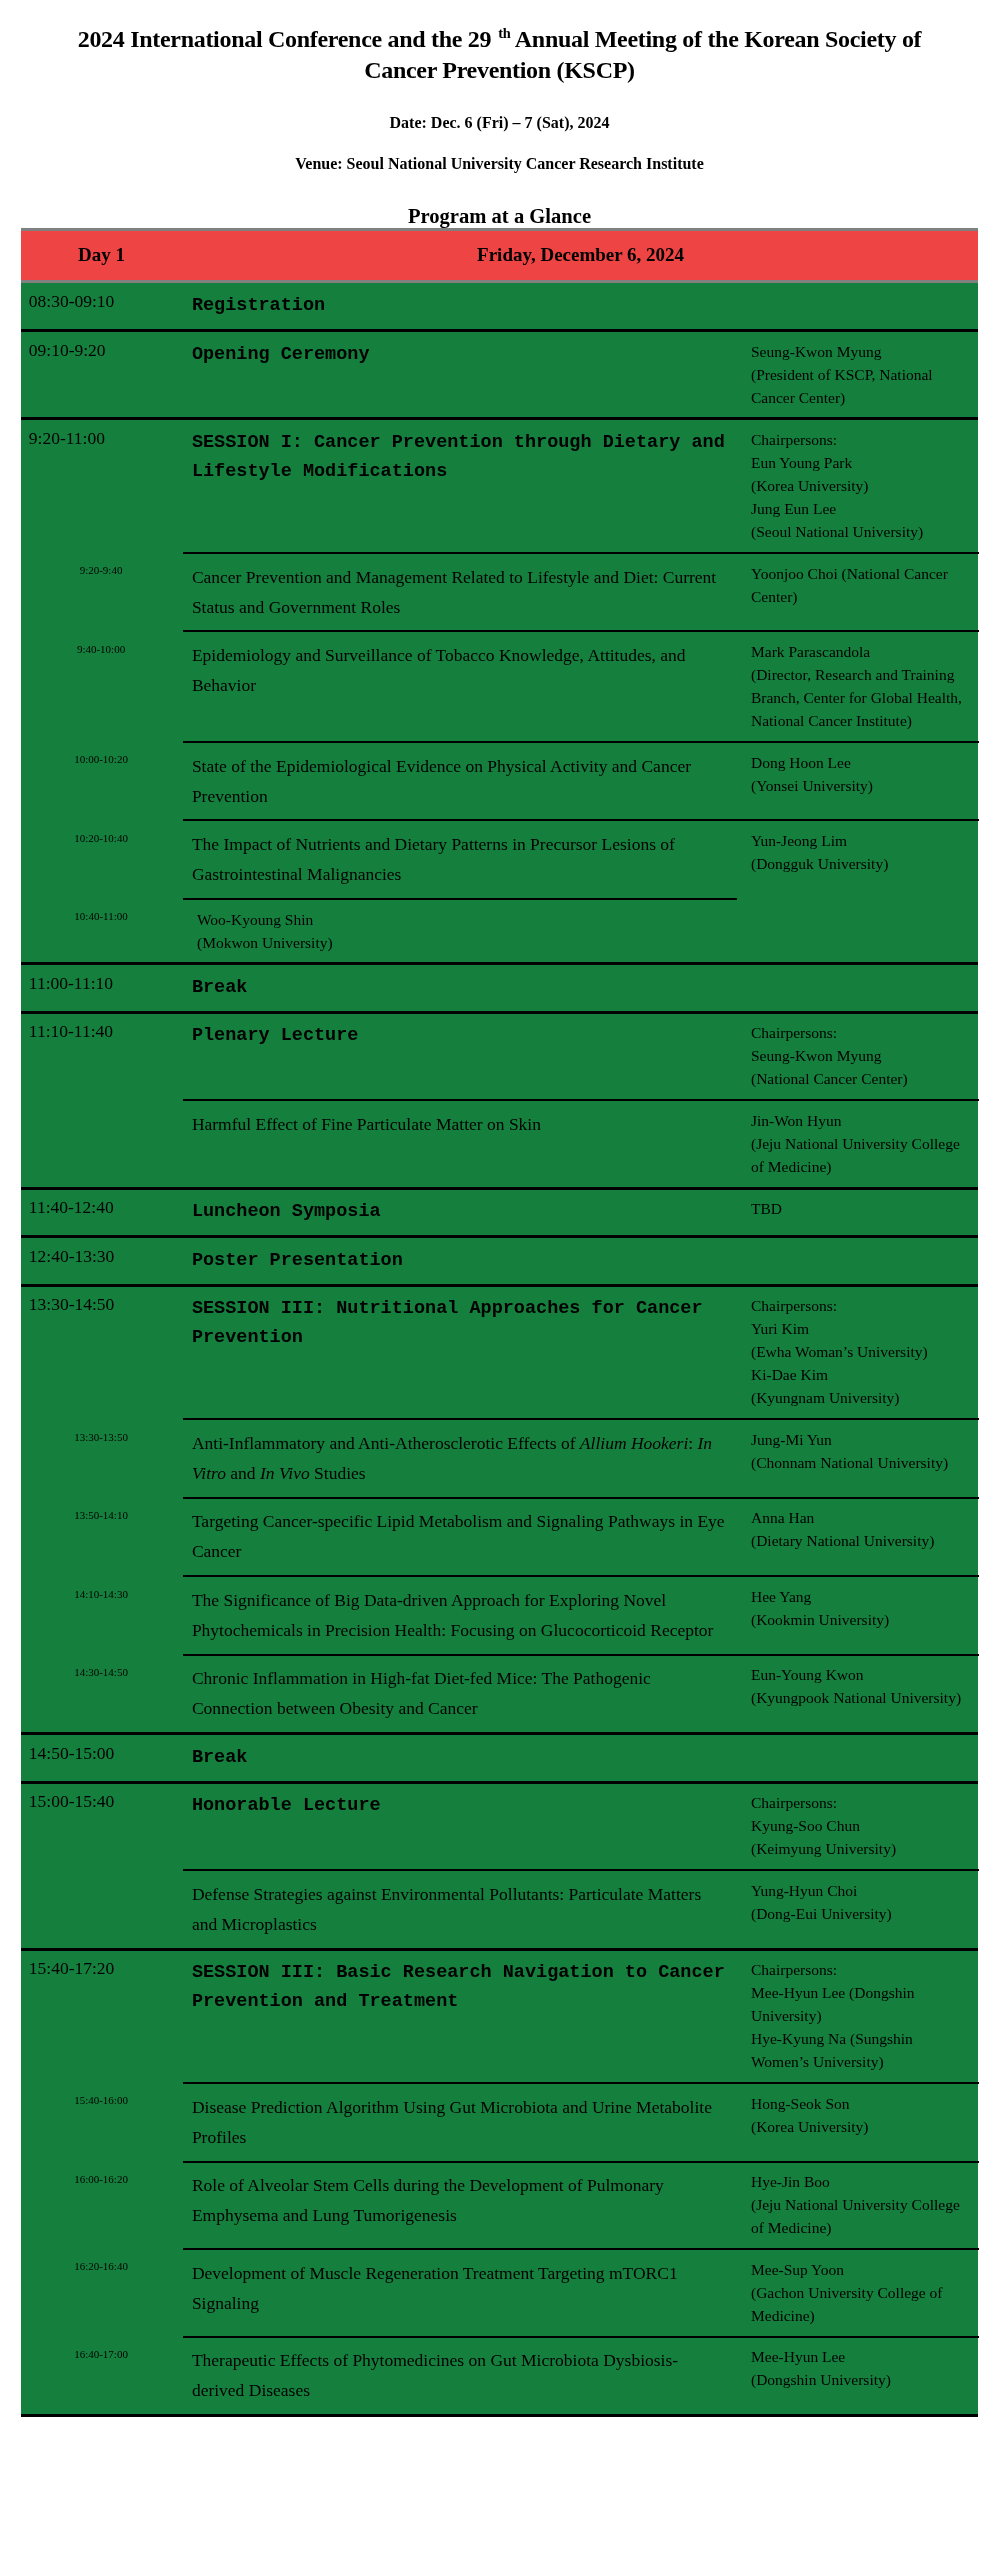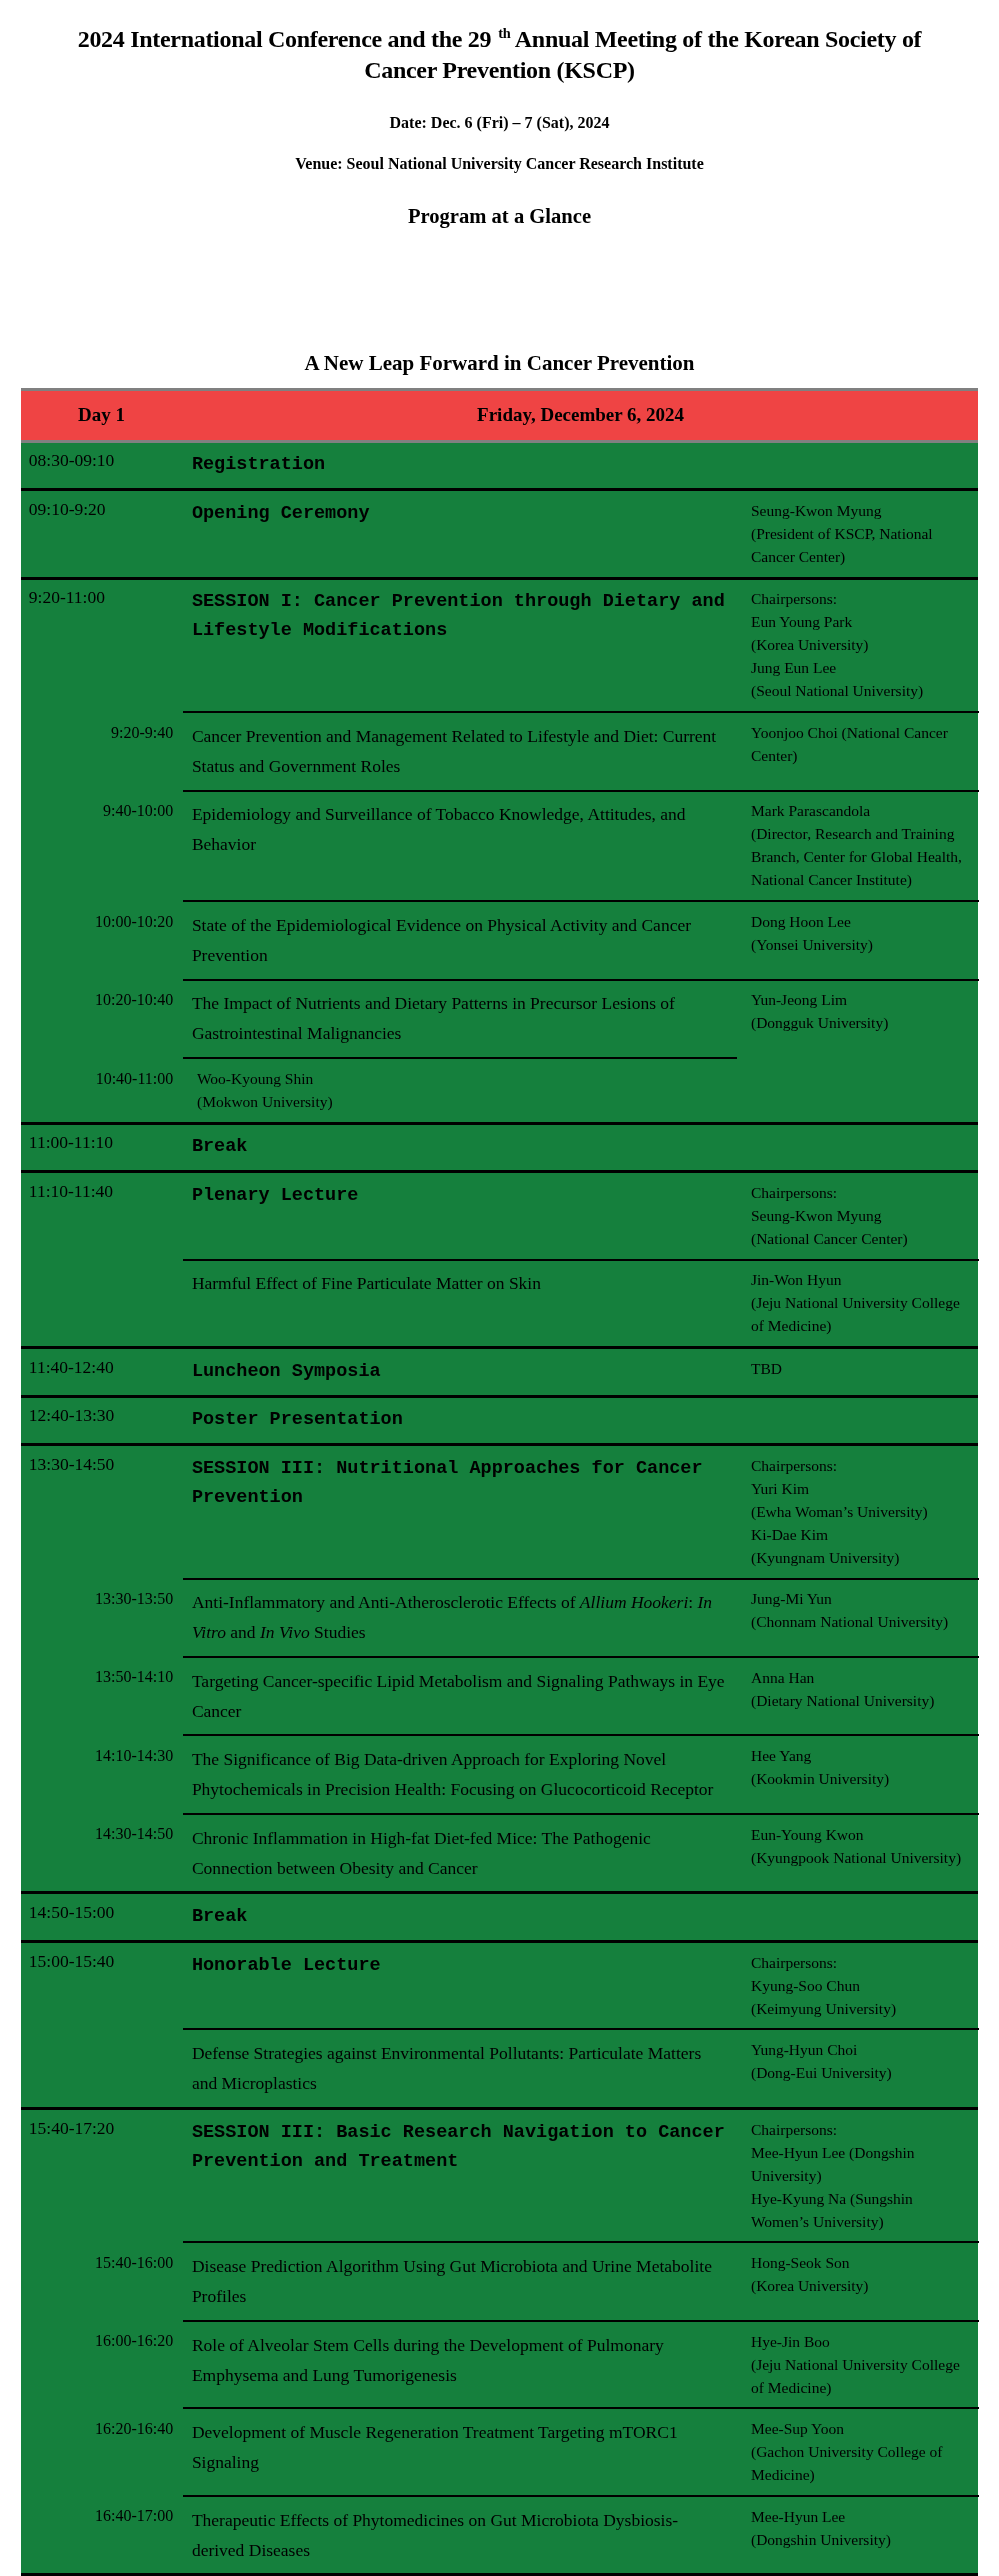--- a/index.html
+++ b/index.html
@@ -36,37 +36,36 @@
   .dh-cell { font-size: 19px; font-weight: bold; padding: 13px 5.2px 14px 5.2px; }
   .daycell  { text-align: center; }
   .datecell { text-align: center; }
 
   .row { display: grid; grid-template-columns: 162px 554px 242px; background: #15803d; }
   .row.sep-full { border-top: 3.6px solid #000; }
   .row.sep-part > .title, .row.sep-part > .spk { border-top: 2.6px solid #000; }
 
   .c { padding: 7.7px 10.3px 8.8px 10.3px; }
   .c.time { font-size: 17.5px; padding-left: 8.2px; white-space: nowrap; }
-  .row.sub .time { font-size: 16px; text-align: right; padding-right: 9.3px; padding-top: 12.4px; }
+  .row.sub .time { font-size: 11px; text-align: center; padding-right: 9.3px; padding-top: 12.4px; }
   .c.title { font-size: 17.5px; line-height: 30px; white-space: pre-line; padding-left: 9.3px; }
   .row.bold .title { font-weight: bold; font-size: 18.5px; line-height: 29px; font-family: Liberation Mono, monospace; }
   .c.spk {
     font-size: 15.5px; line-height: 23px; white-space: pre-line;
     padding-left: 14.4px; padding-right: 4.1px;
   }
 </style>
 </head>
 <body>
 
 <div class="page">
   <h1 class="doc-title">2024 International Conference and the 29<sup>th</sup> Annual Meeting of the Korean Society of Cancer Prevention (KSCP)</h1>
   <div class="doc-date">Date: Dec. 6 (Fri) – 7 (Sat), 2024</div>
   <div class="doc-venue">Venue: Seoul National University Cancer Research Institute</div>
   <div class="doc-program">Program at a Glance</div>
-  <div class="doc-theme">A New Leap Forward in Cancer Prevention</div>
 
   <div id="tables">
   <section class="tbl day1">
     <div class="day-head">
       <div class="dh-cell daycell">Day 1</div>
       <div class="dh-cell datecell">Friday, December 6, 2024</div>
     </div>
 
   <div class="row main sep-none bold">
     <div class="c time">08:30-09:10</div>

